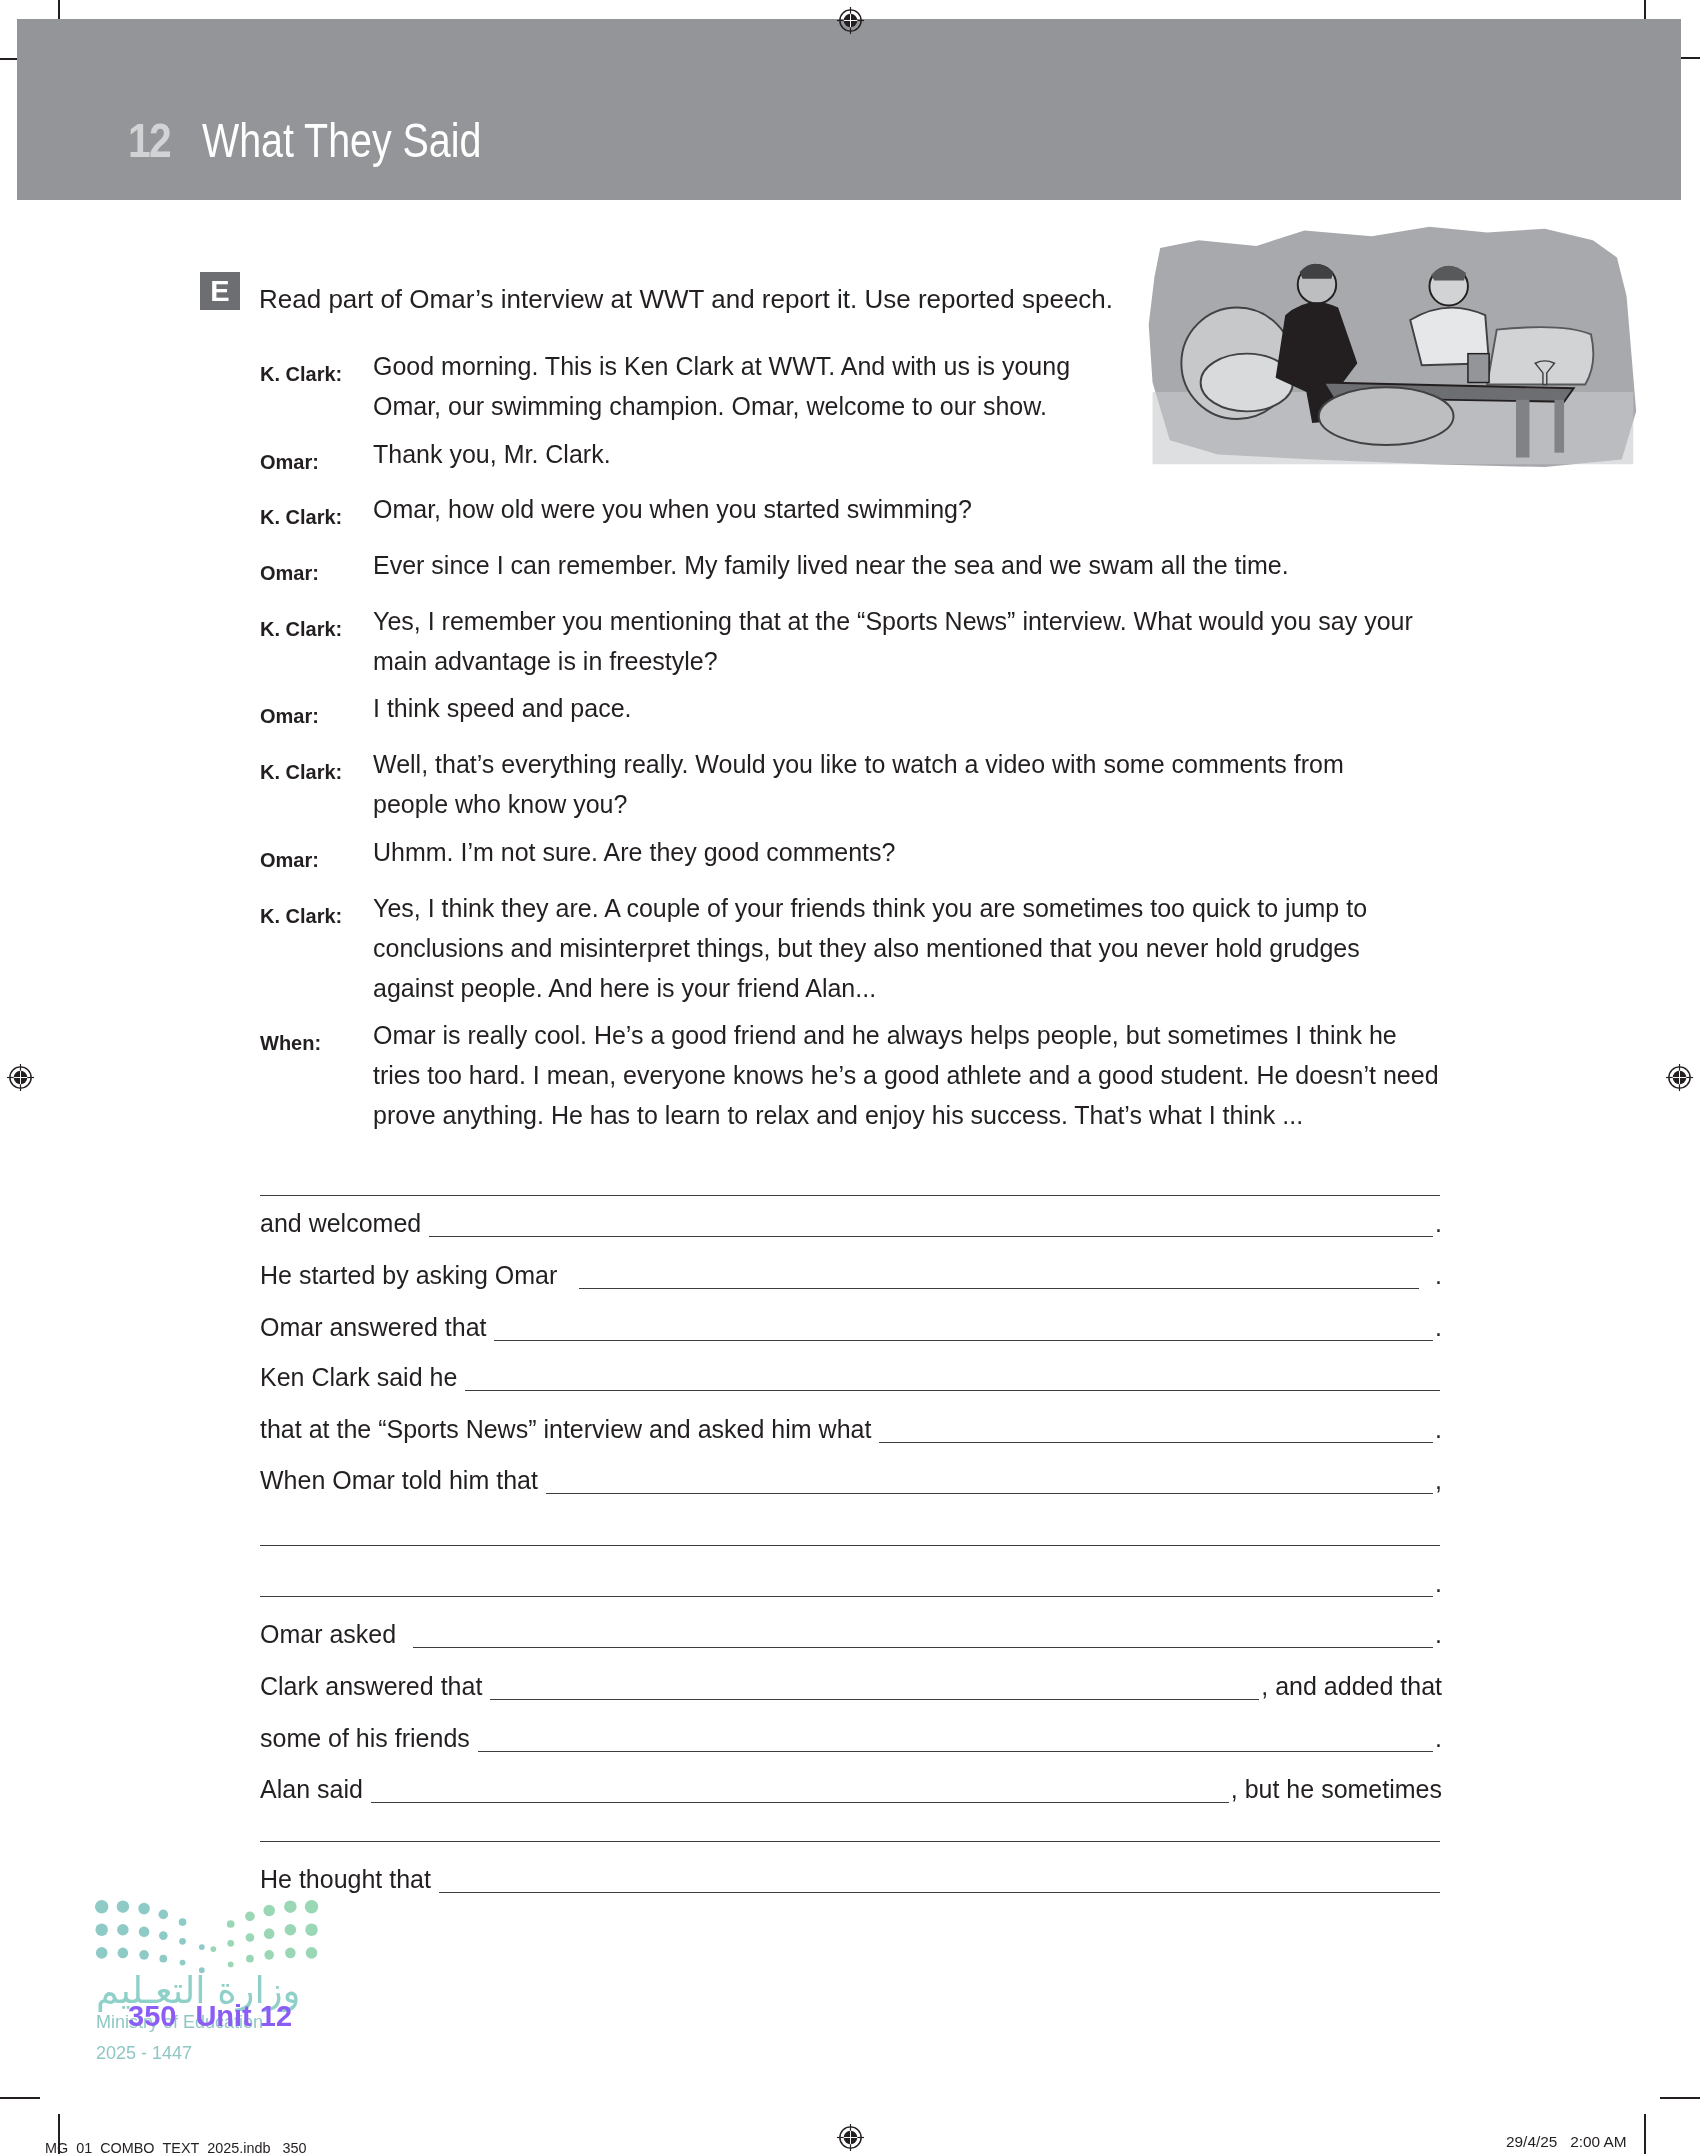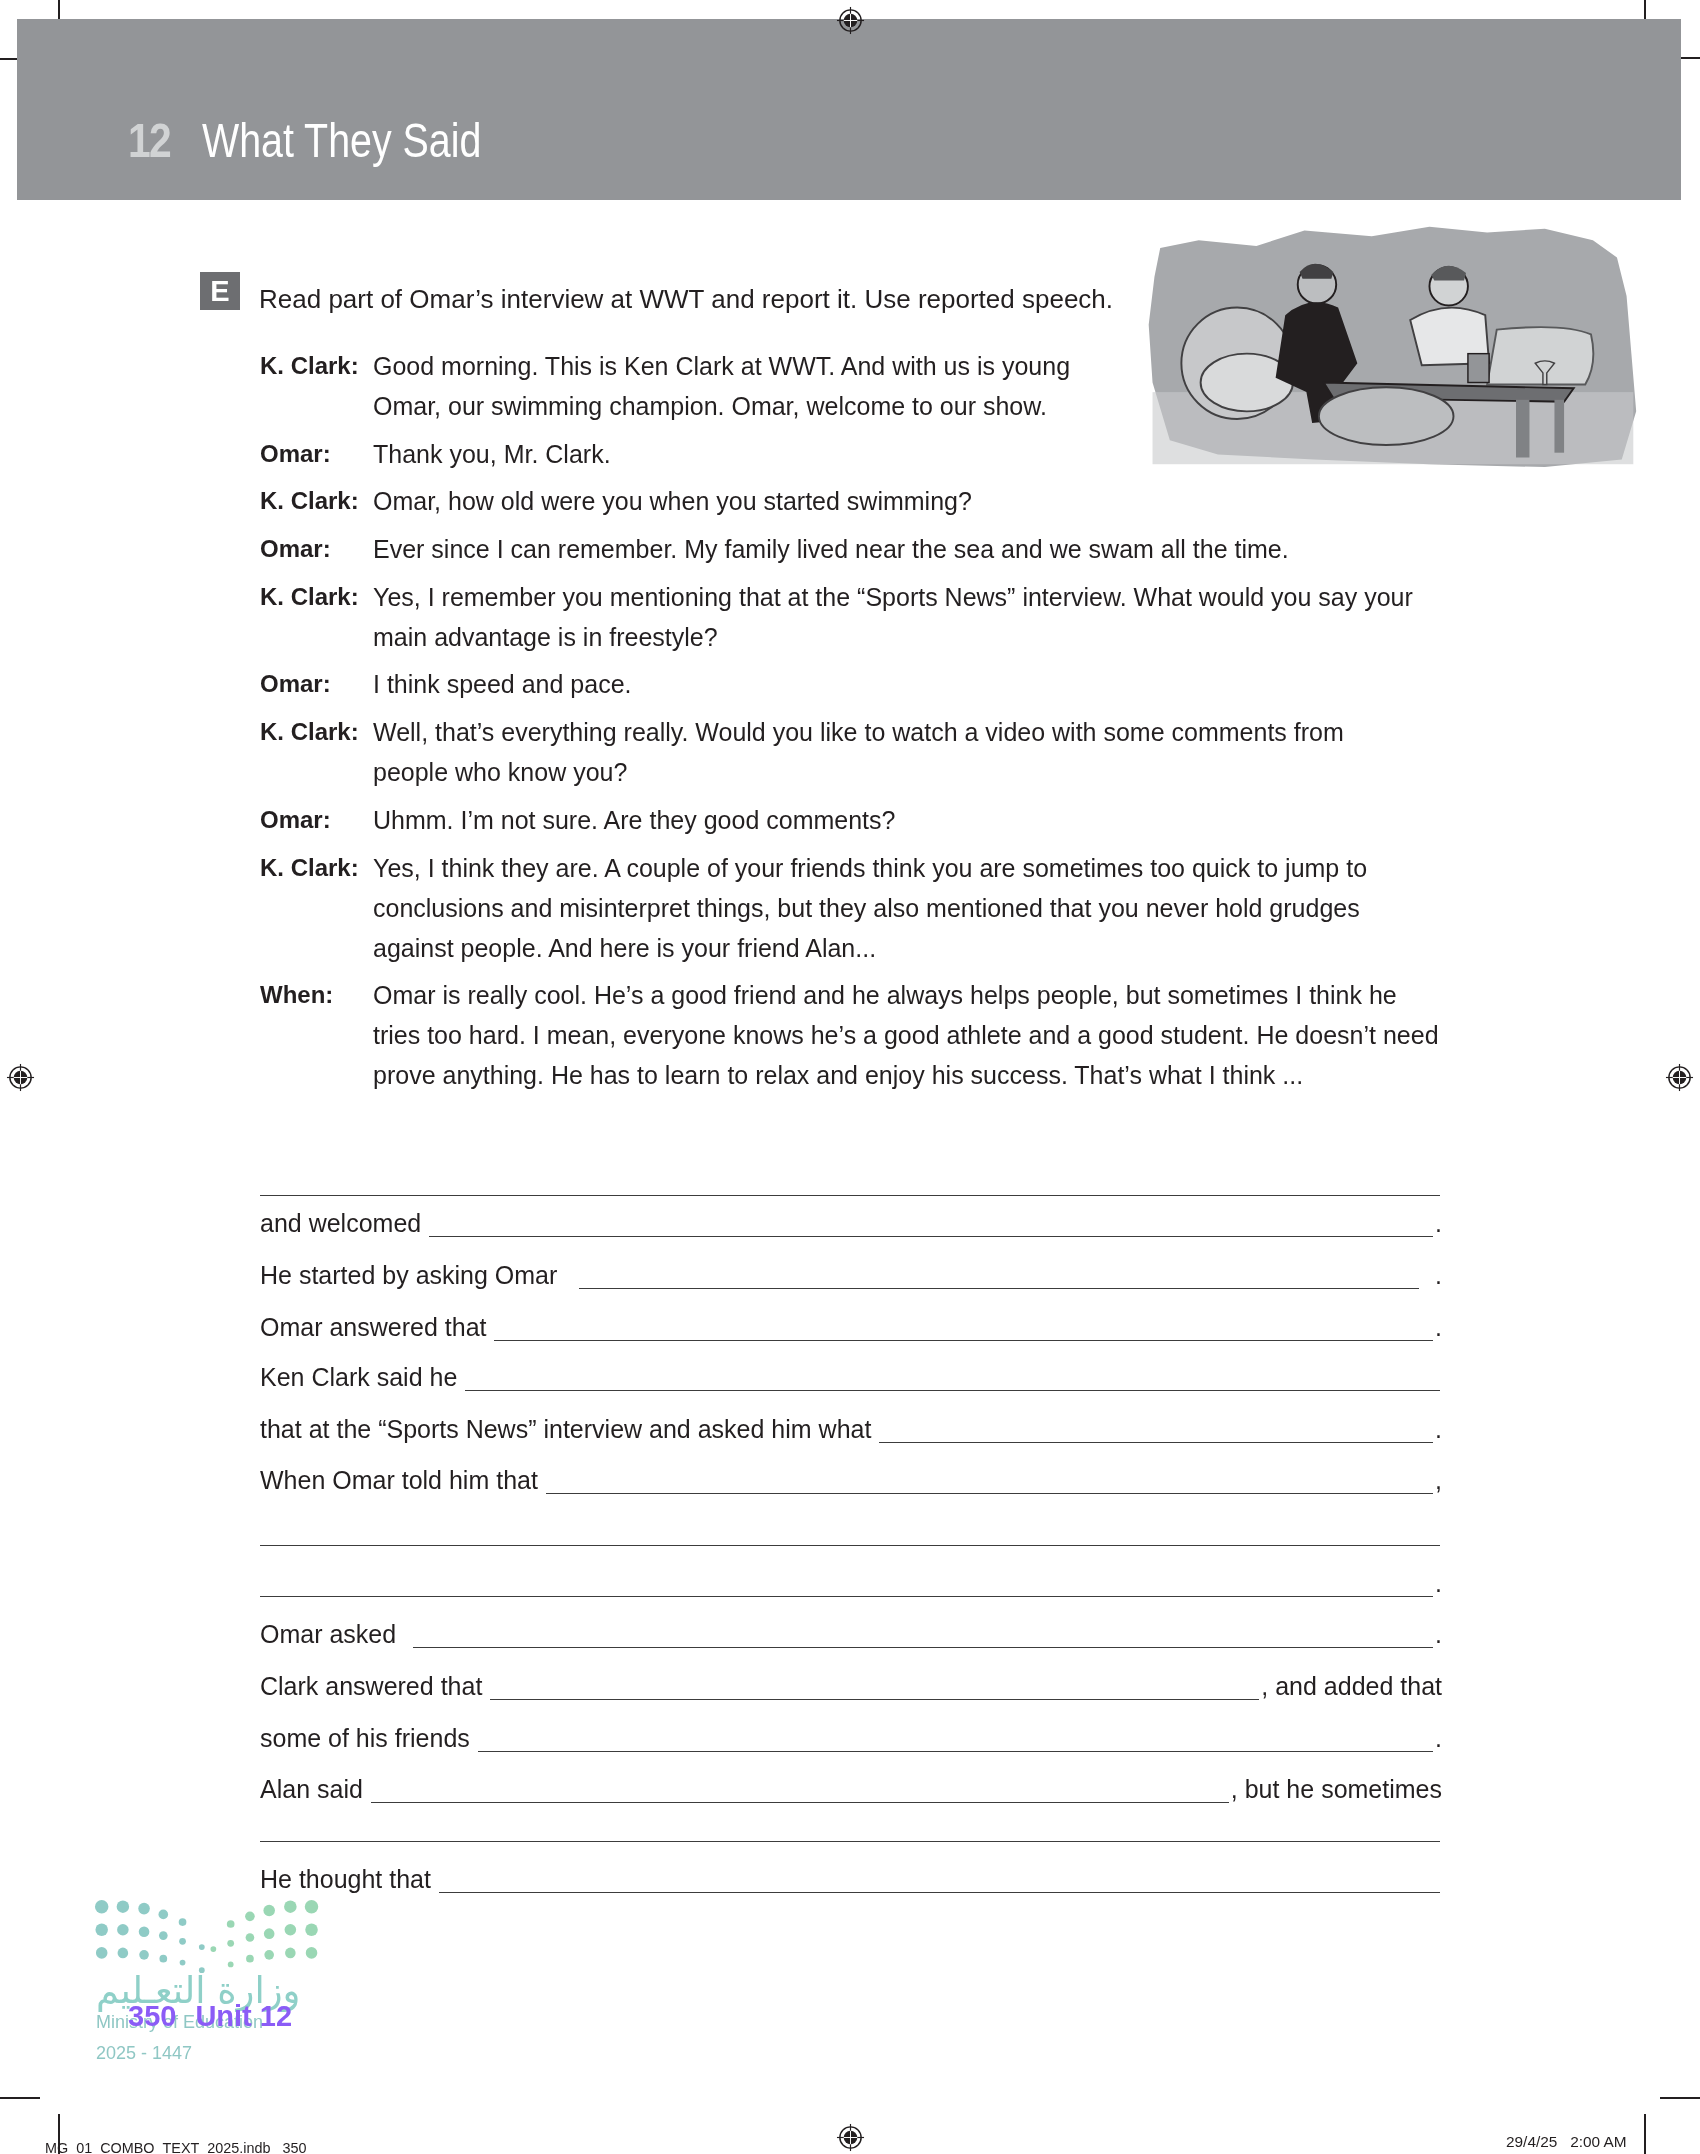--- a/index.html
+++ b/index.html
@@ -19,21 +19,21 @@
   .chapter-title { position:absolute; left:202px; top:113px; font-size:48px; color:#ffffff;
                    transform:scaleX(0.82); transform-origin:left; white-space:nowrap; }
 
   
   .ex-badge { position:absolute; left:200px; top:272px; width:40px; height:38px; background:#6d6e71;
               color:#fff; font-weight:bold; font-size:29px; text-align:center; line-height:38px; }
   .instruction { position:absolute; left:259px; top:284px; font-size:26px; white-space:nowrap; color:#231f20; }
 
   .dialogue { position:absolute; left:260px; top:346px; width:1191px; }
   .turn { display:flex; margin-bottom:7.7px; }
-  .speaker { width:113px; flex:0 0 113px; font-weight:bold; font-size:24px; line-height:40px; }
+  .speaker { width:113px; flex:0 0 113px; font-weight:bold; font-size:20px; line-height:40px;margin-top:8px; }
   .speech { font-size:25px; line-height:40px; color:#231f20; }
 
   
   .illus { position:absolute; left:1141px; top:219px; width:500px; height:252px; }
 
   
   .fill { position:absolute; left:260px; width:1182px; font-size:25px; }
   .fill-row { position:absolute; left:0; width:1182px; height:38px; display:flex; align-items:flex-end; }
   .fill-row .lbl { white-space:nowrap; padding-right:7.7px; line-height:35px; }
   .fill-row .blank { flex:1; border-bottom:1.9px solid #3c3c3c; height:29px; margin-bottom:3.8px; }

